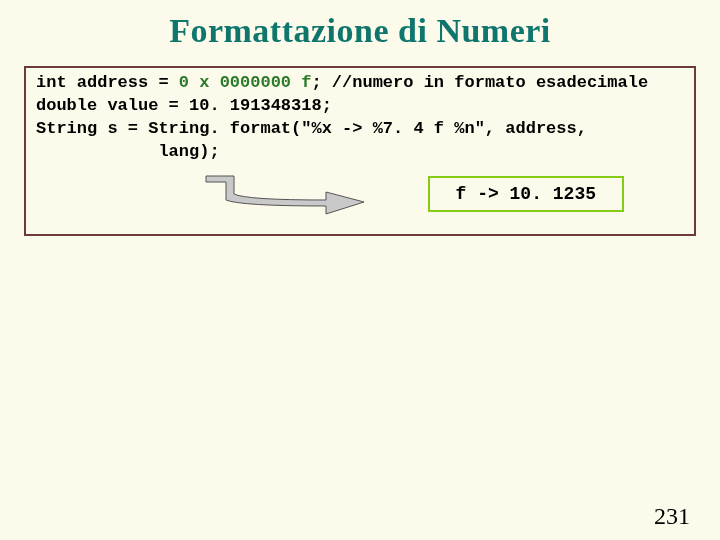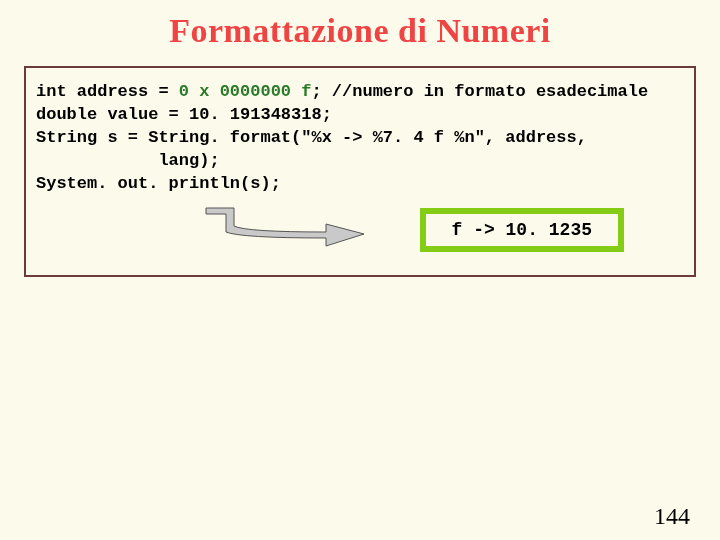--- a/index.html
+++ b/index.html
@@ -17,21 +17,21 @@
     width: 100%;
     height: 100%;
     box-sizing: border-box;
     padding: 12px 18px 10px 18px;
     position: relative;
   }
   .title {
     text-align: center;
     font-size: 34px;
     font-weight: bold;
-    color: #ef4444;
+    color: #0f766e;
     margin: 0 0 16px 0;
     letter-spacing: 0.5px;
   }
   .bullets {
     padding: 0 20px 0 30px;
     font-size: 22px;
     line-height: 1.28;
     color: #000;
   }
   .bullet {
@@ -58,21 +58,21 @@
     border-right: 2px solid #3a5fa0;
     border-bottom: 2px solid #3a5fa0;
     transform: rotate(40deg);
   }
   .bullet-text { flex: 1; }
   .bold { font-weight: bold; }
 
   .code-box {
     border: 2px solid #6b3a3a;
     margin: 4px 6px 0 6px;
-    padding: 13px 10px;
+    padding: 4px 10px;
     font-family: "Courier New", monospace;
     font-weight: bold;
     font-size: 17px;
     line-height: 1.35;
     background: #fcfaea;
   }
   .code-line { white-space: pre-wrap; }
   .hex { color: #2a7a2a; }
 
   .output-wrap {
@@ -84,21 +84,21 @@
     position: absolute;
     left: 160px;
     top: -8px;
     width: 190px;
     height: 70px;
   }
   .output-box {
     position: absolute;
     right: 60px;
     top: 6px;
-    border: 6px solid #84cc16;
+    border: 2px solid #84cc16;
     padding: 4px 26px;
     font-family: "Courier New", monospace;
     font-weight: bold;
     font-size: 18px;
     background: #fcfaea;
     white-space: pre;
   }
   .page-num {
     position: absolute;
     right: 30px;
@@ -116,24 +116,23 @@
   <div class="bullets">
   </div>
 
   <div class="code-box">
     <div class="code-line"><span>int address = </span><span class="hex">0 x 0000000 f</span><span>; //numero in formato esadecimale</span></div>
     <div class="code-line">double value = 10. 191348318;</div>
     <div class="code-line"></div>
     <div class="code-line">String s = String. format("%x -&gt; %7. 4 f %n", address,</div>
     <div class="code-line">            lang);</div>
     <div class="code-line"></div>
-    <div class="code-line">System. out. println(s);</div>
 
     <div class="output-wrap">
       <svg class="arrow-svg" viewBox="0 0 190 70">
         <path d="M 10 14 Q 10 14 38 14 L 38 32 Q 50 38 130 38 L 130 30 L 168 40 L 130 52 L 130 44 Q 45 44 30 38 L 30 20 L 10 20 Z" fill="#c9c9c9" stroke="#555" stroke-width="1"></path>
       </svg>
       <div class="output-box">f -&gt; 10. 1235</div>
     </div>
   </div>
 
-  <div class="page-num">144</div>
+  <div class="page-num">231</div>
 </div>
 
 </body></html>

